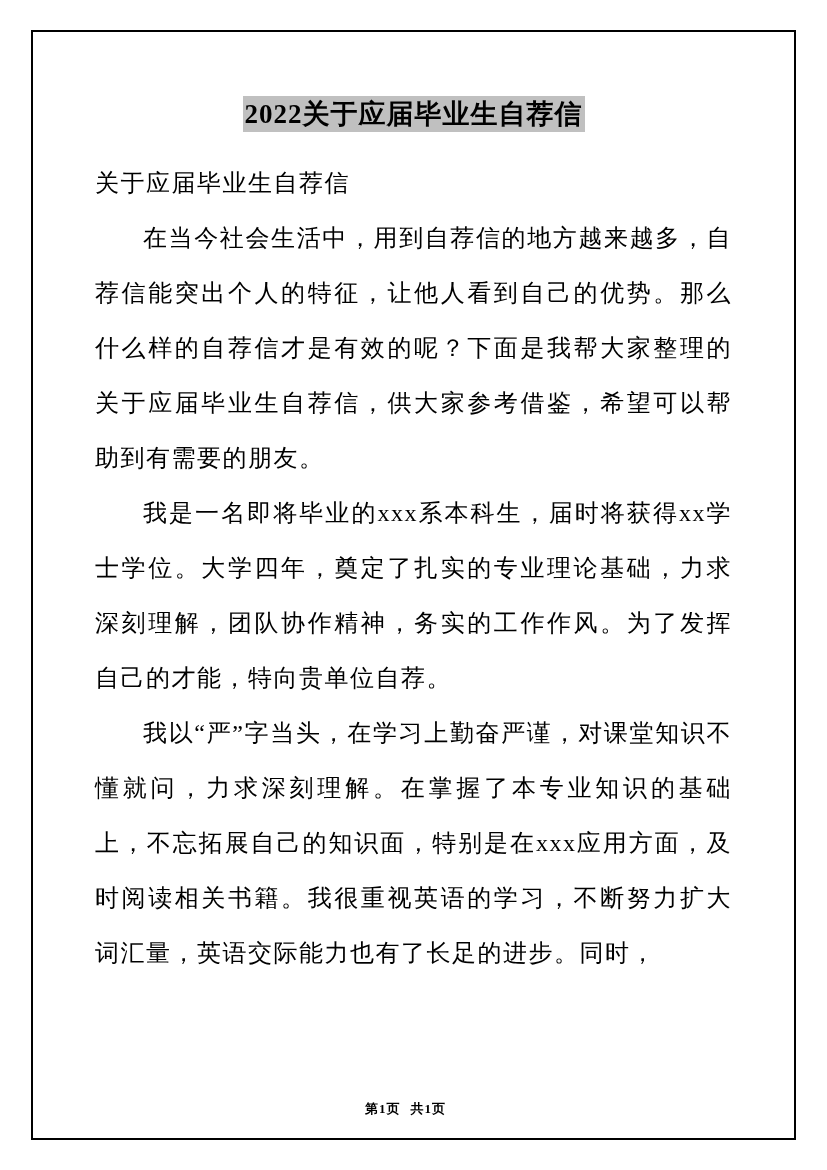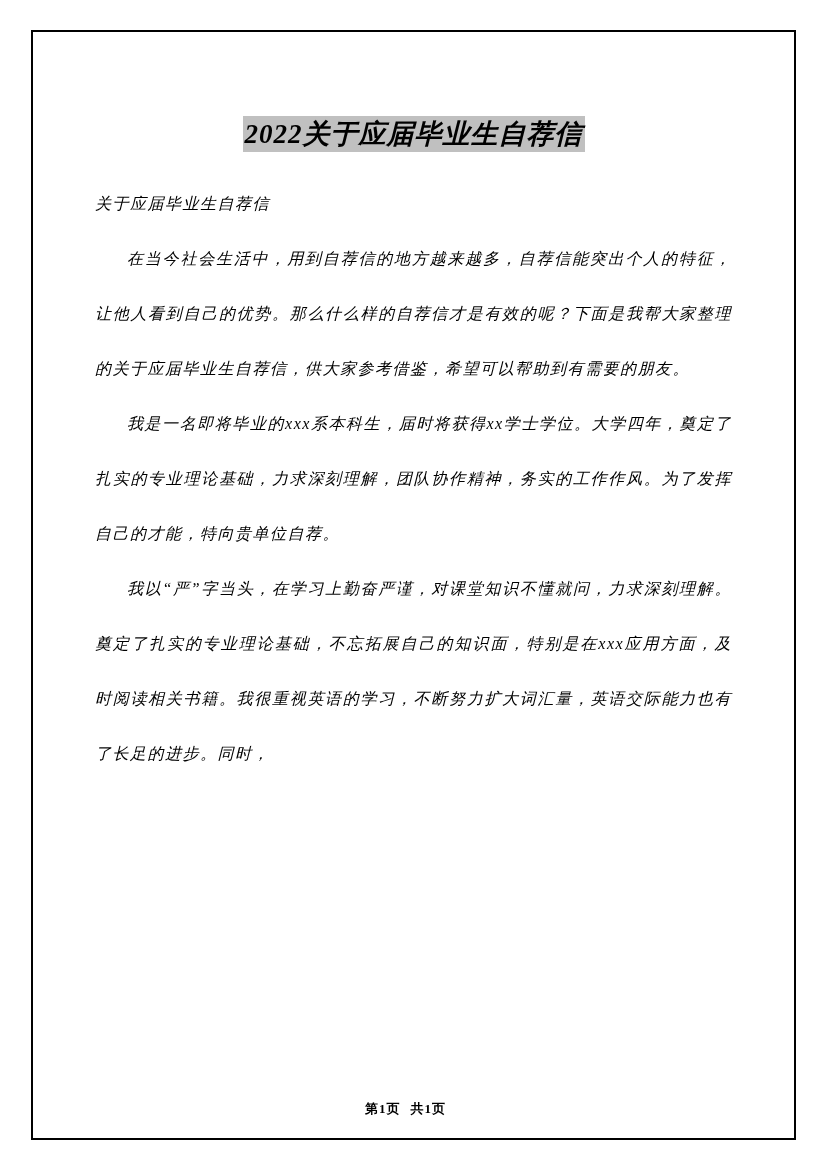--- a/index.html
+++ b/index.html
@@ -19,40 +19,39 @@
   .frame {
     position: absolute;
     top: 30px;
     left: 31px;
     right: 31px;
     bottom: 30px;
     border: 2px solid #000000;
   }
 
   .content {
-    padding: 82px 62px 0 62px;
-    font-style: italic;
+    padding: 62px 62px 0 62px;
   }
 
   .title {
     text-align: center;
     font-size: 27px;
     font-weight: bold;
     letter-spacing: 1px;
     line-height: 40px;
     margin-bottom: 22px;
   }
 
   .title .hl {
     background: #c0c0c0;
     padding: 3px 2px;
   }
 
   .body-text p {
-    font-size: 16px;
+    font-size: 24px;
     line-height: 55px;
     letter-spacing: 1.5px;
     text-align: justify;
     text-justify: inter-ideograph;
   }
 
   .body-text p.indent {
     text-indent: 2em;
   }
 
@@ -85,21 +84,21 @@
       <div class="body-text">
         <p>关于应届毕业生自荐信</p>
 
         <p class="indent">在当今社会生活中，用到自荐信的地方越来越多，自荐信能突出个人的特征，让他人看到自己的优势。那么什么样的自荐信才是有效的呢？下面是我帮大家整理的关于应届毕业生自荐信，供大家参考借鉴，希望可以帮助到有需要的朋友。</p>
 
 
 
 
         <p class="indent">我是一名即将毕业的xxx系本科生，届时将获得xx学士学位。大学四年，奠定了扎实的专业理论基础，力求深刻理解，团队协作精神，务实的工作作风。为了发挥自己的才能，特向贵单位自荐。</p>
 
-        <p class="indent">我以“严”字当头，在学习上勤奋严谨，对课堂知识不懂就问，力求深刻理解。奠定了扎实的专业理论基础，不忘拓展自己的知识面，特别是在xxx应用方面，及时阅读相关书籍。我很重视英语的学习，不断努力扩大词汇量，英语交际能力也有了长足的进步。同时，</p>
+        <p class="indent">我以“严”字当头，在学习上勤奋严谨，对课堂知识不懂就问，力求深刻理解。在掌握了本专业知识的基础上，不忘拓展自己的知识面，特别是在xxx应用方面，及时阅读相关书籍。我很重视英语的学习，不断努力扩大词汇量，英语交际能力也有了长足的进步。同时，</p>
       </div>
     </div>
 
     <div class="footer">
       <span>第1页</span><span>共1页</span>
     </div>
   </div>
 </div>
 
 </body></html>

